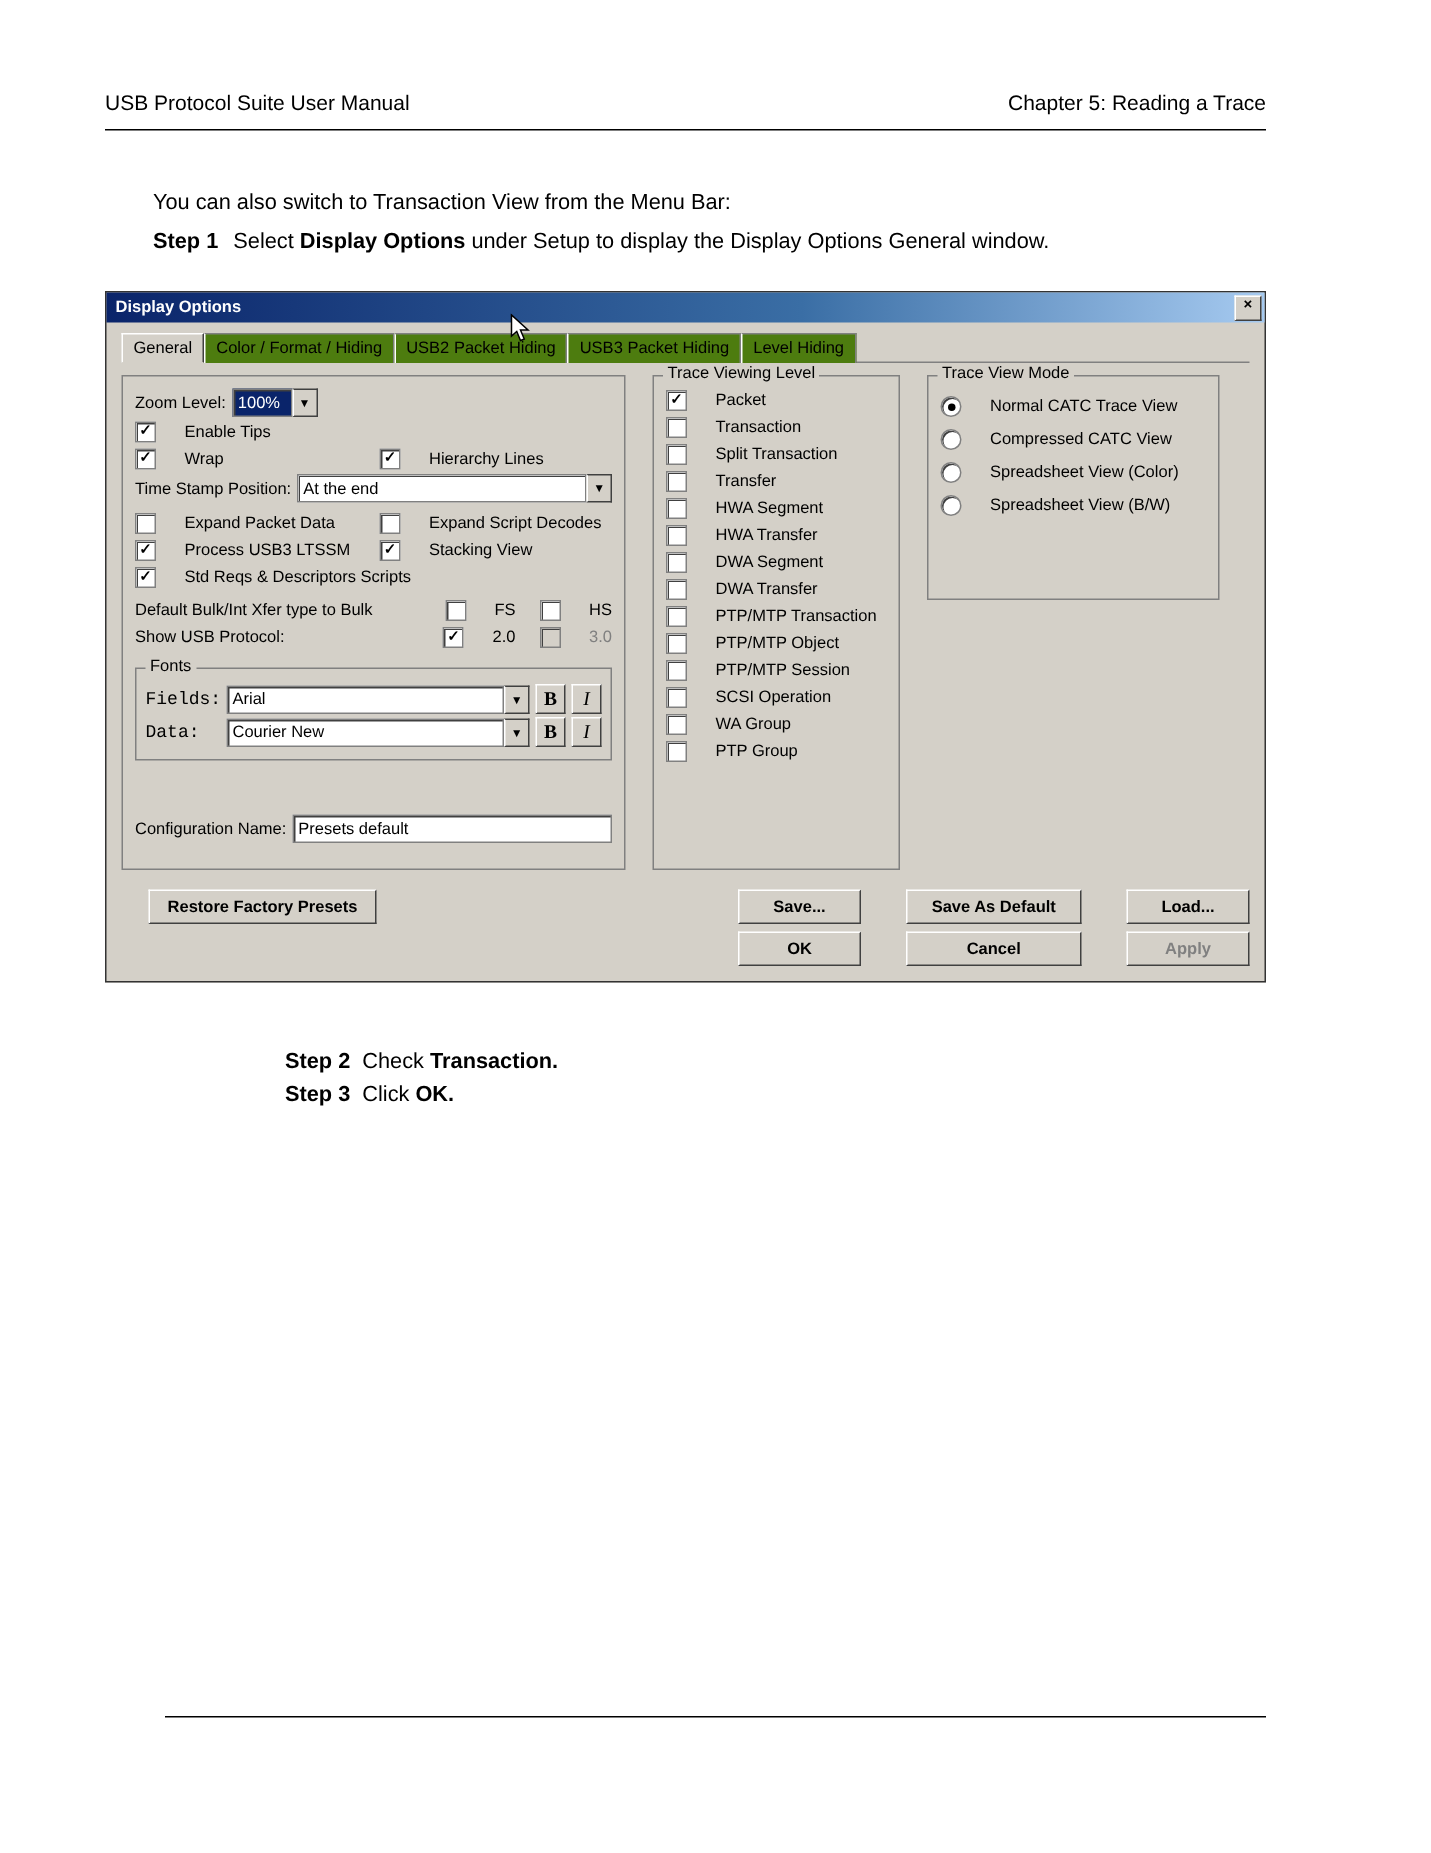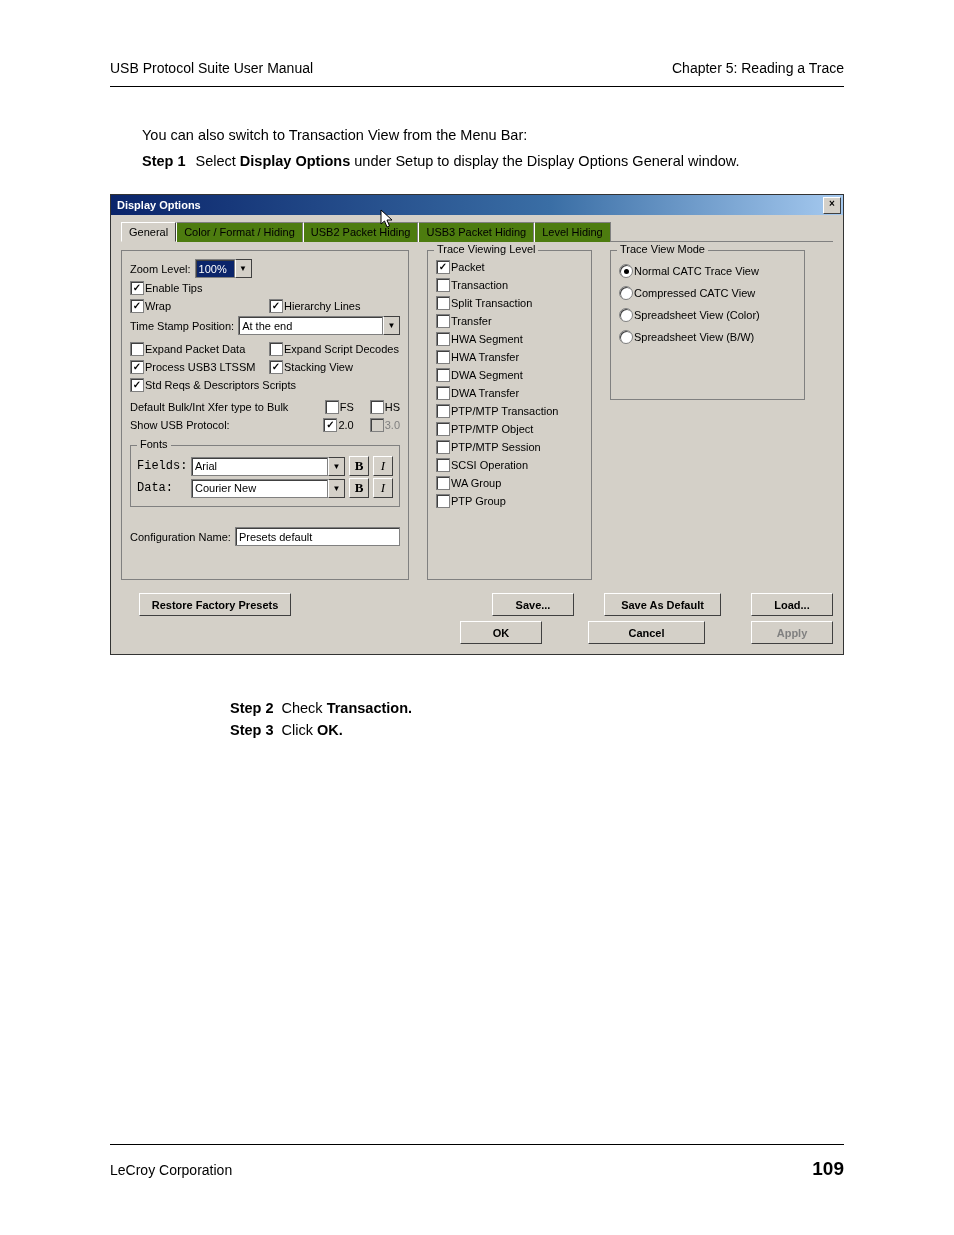--- a/index.html
+++ b/index.html
@@ -1,16 +1,16 @@
 <!DOCTYPE html>
 <html><head>
 <meta charset="utf-8">
 <style>
   html,body { margin:0; padding:0; background:#fff; font-family:Arial,Helvetica,sans-serif; color:#000; }
-  .page { width:954px; height:1235px; margin:0 auto; position:relative; box-sizing:border-box; padding:60px 80px 50px 80px; }
+  .page { width:954px; height:1235px; margin:0 auto; position:relative; box-sizing:border-box; padding:60px 80px 50px 40px; }
   .top-header { display:flex; justify-content:space-between; font-size:14px; padding:0 30px 10px 30px; }
   .top-rule { border-bottom:1.5px solid #000; margin:0 30px 40px 30px; }
   .intro-block { margin-left:62px; margin-right:40px; font-size:14.5px; }
   .intro-block p { margin:0 0 10px 0; }
   .step-line { display:flex; margin-top:5px; }
   .step-label { font-weight:bold; white-space:nowrap; margin-right:10px; }
   .step-body { flex:1; }
   .step-body .inline-bold { font-weight:bold; }
 
   
@@ -22,54 +22,54 @@
   
   .tabs { display:flex; border-bottom:1px solid #808080; margin-bottom:4px; }
   .tab { padding:3px 7px 3px 7px; border:1px solid #808080; border-bottom:none; background:#4d7c0f; margin-right:0; position:relative; top:1px; font-size:11px; cursor:default; }
   .tab.active { background:#D4D0C8; border-bottom:1px solid #D4D0C8; z-index:2; }
   .tab:not(.active) { border-left:1px solid #fff; }
   .tab.active { border-left:1px solid #fff; border-top:1px solid #fff; border-right:1px solid #404040; }
 
   .panel-row { display:flex; gap:18px; }
   .fieldset { border:1px solid #808080; padding:6px 8px 8px 8px; position:relative; margin-top:4px; box-sizing:border-box; }
   .fieldset > .legend { position:absolute; top:-8px; left:6px; background:#D4D0C8; padding:0 3px; font-size:11px; }
-  .fs-general { width:288px; height:330px; }
+  .fs-general { width:336px; height:330px; }
   .fs-trace-level { width:165px; height:330px; }
   .fs-trace-mode { width:195px; height:150px; }
 
   .row { display:flex; align-items:center; margin:2px 0; min-height:16px; gap:4px; }
   .ck { width:12px; height:12px; border:1px solid #808080; background:#fff; display:inline-flex; align-items:center; justify-content:center; font-size:10px; line-height:10px; color:#000; flex:0 0 auto; box-shadow:inset 1px 1px 0 #404040; }
   .ck.checked::before { content:"✓"; font-weight:bold; }
   .ck.gray { background:#D4D0C8; }
   .radio { width:12px; height:12px; border:1px solid #808080; border-radius:50%; background:#fff; display:inline-flex; align-items:center; justify-content:center; flex:0 0 auto; box-shadow:inset 1px 1px 0 #404040; }
   .radio.checked::before { content:""; width:5px; height:5px; background:#000; border-radius:50%; }
   .lbl { font-size:11px; }
-  label.ckwrap { display:flex; align-items:center; gap:1px; cursor:default; }
+  label.ckwrap { display:flex; align-items:center; gap:19px; cursor:default; }
   .mono { font-family:"Courier New",monospace; font-size:12px; }
 
   .combo { display:flex; align-items:center; }
   .combo-box { background:#fff; border:1px solid #808080; box-shadow:inset 1px 1px 0 #404040; height:17px; display:flex; align-items:center; padding:0 3px; font-size:11px; }
   .combo-arrow { width:15px; height:17px; background:#D4D0C8; border:1px solid #404040; border-left:1px solid #fff; display:flex; align-items:center; justify-content:center; font-size:8px; color:#000; }
   .zoom-combo .combo-box { background:#0A246A; color:#fff; width:32px; }
   .textbox { background:#fff; border:1px solid #808080; box-shadow:inset 1px 1px 0 #404040; height:17px; padding:0 3px; font-size:11px; display:flex; align-items:center; flex:1; }
   .btn-bi { width:18px; height:18px; border:1px solid #fff; border-right-color:#404040; border-bottom-color:#404040; background:#D4D0C8; display:inline-flex; align-items:center; justify-content:center; font-family:"Times New Roman",serif; font-size:13px; font-weight:bold; cursor:default; }
   .btn-bi.italic { font-style:italic; font-weight:normal; }
 
   .fonts-box { border:1px solid #808080; padding:8px 6px 6px 6px; position:relative; margin-top:12px; }
   .fonts-box > .legend { position:absolute; top:-8px; left:6px; background:#D4D0C8; padding:0 3px; font-size:11px; }
 
-  .cfg-row { margin-top:20px; display:flex; align-items:center; gap:4px; }
+  .cfg-row { margin-top:36px; display:flex; align-items:center; gap:4px; }
 
   
   .btn { height:21px; padding:0 10px; min-width:70px; background:#D4D0C8; border:1px solid #fff; border-right-color:#404040; border-bottom-color:#404040; font-size:11px; display:inline-flex; align-items:center; justify-content:center; cursor:default; }
   .btn.faded { color:#808080; }
   .bottom-btn-area { margin-top:13px;font-weight:bold; }
   .btn-row1 { display:flex; justify-content:flex-end; gap:30px; align-items:center; }
   .btn-row1 .left-btn { margin-right:auto; min-width:130px; margin-left:18px; }
-  .btn-row2 { display:flex; justify-content:flex-end; gap:46px; margin-top:5px; }
+  .btn-row2 { display:flex; justify-content:flex-end; gap:30px; margin-top:5px; }
 
   
   .after-steps { margin:45px 40px 0 150px; font-size:14.5px; }
   .after-steps .step-label { margin-right:8px; }
 
   
   .foot-rule { position:absolute; bottom:90px; left:110px; right:110px; border-top:1.5px solid #000; }
   .footer { position:absolute; bottom:55px; left:110px; right:110px; display:flex; justify-content:space-between; align-items:baseline; }
   .footer .corp { font-size:14px; }
   .footer .pnum { font-weight:bold; font-size:19px; font-family:Arial; }
@@ -378,17 +378,13 @@
     </div>
     <div class="step-line" style="margin-top:6px;justify-content:center;">
       <span class="step-label">Step 3</span>
       <span class="step-body">
         <span>Click </span><span class="inline-bold">OK.</span>
       </span>
     </div>
   </div>
 
   <div class="foot-rule"></div>
-  <div class="footer">
-    <span class="corp">LeCroy Corporation</span>
-    <span class="pnum">109</span>
-  </div>
 </div>
 
 </body></html>

